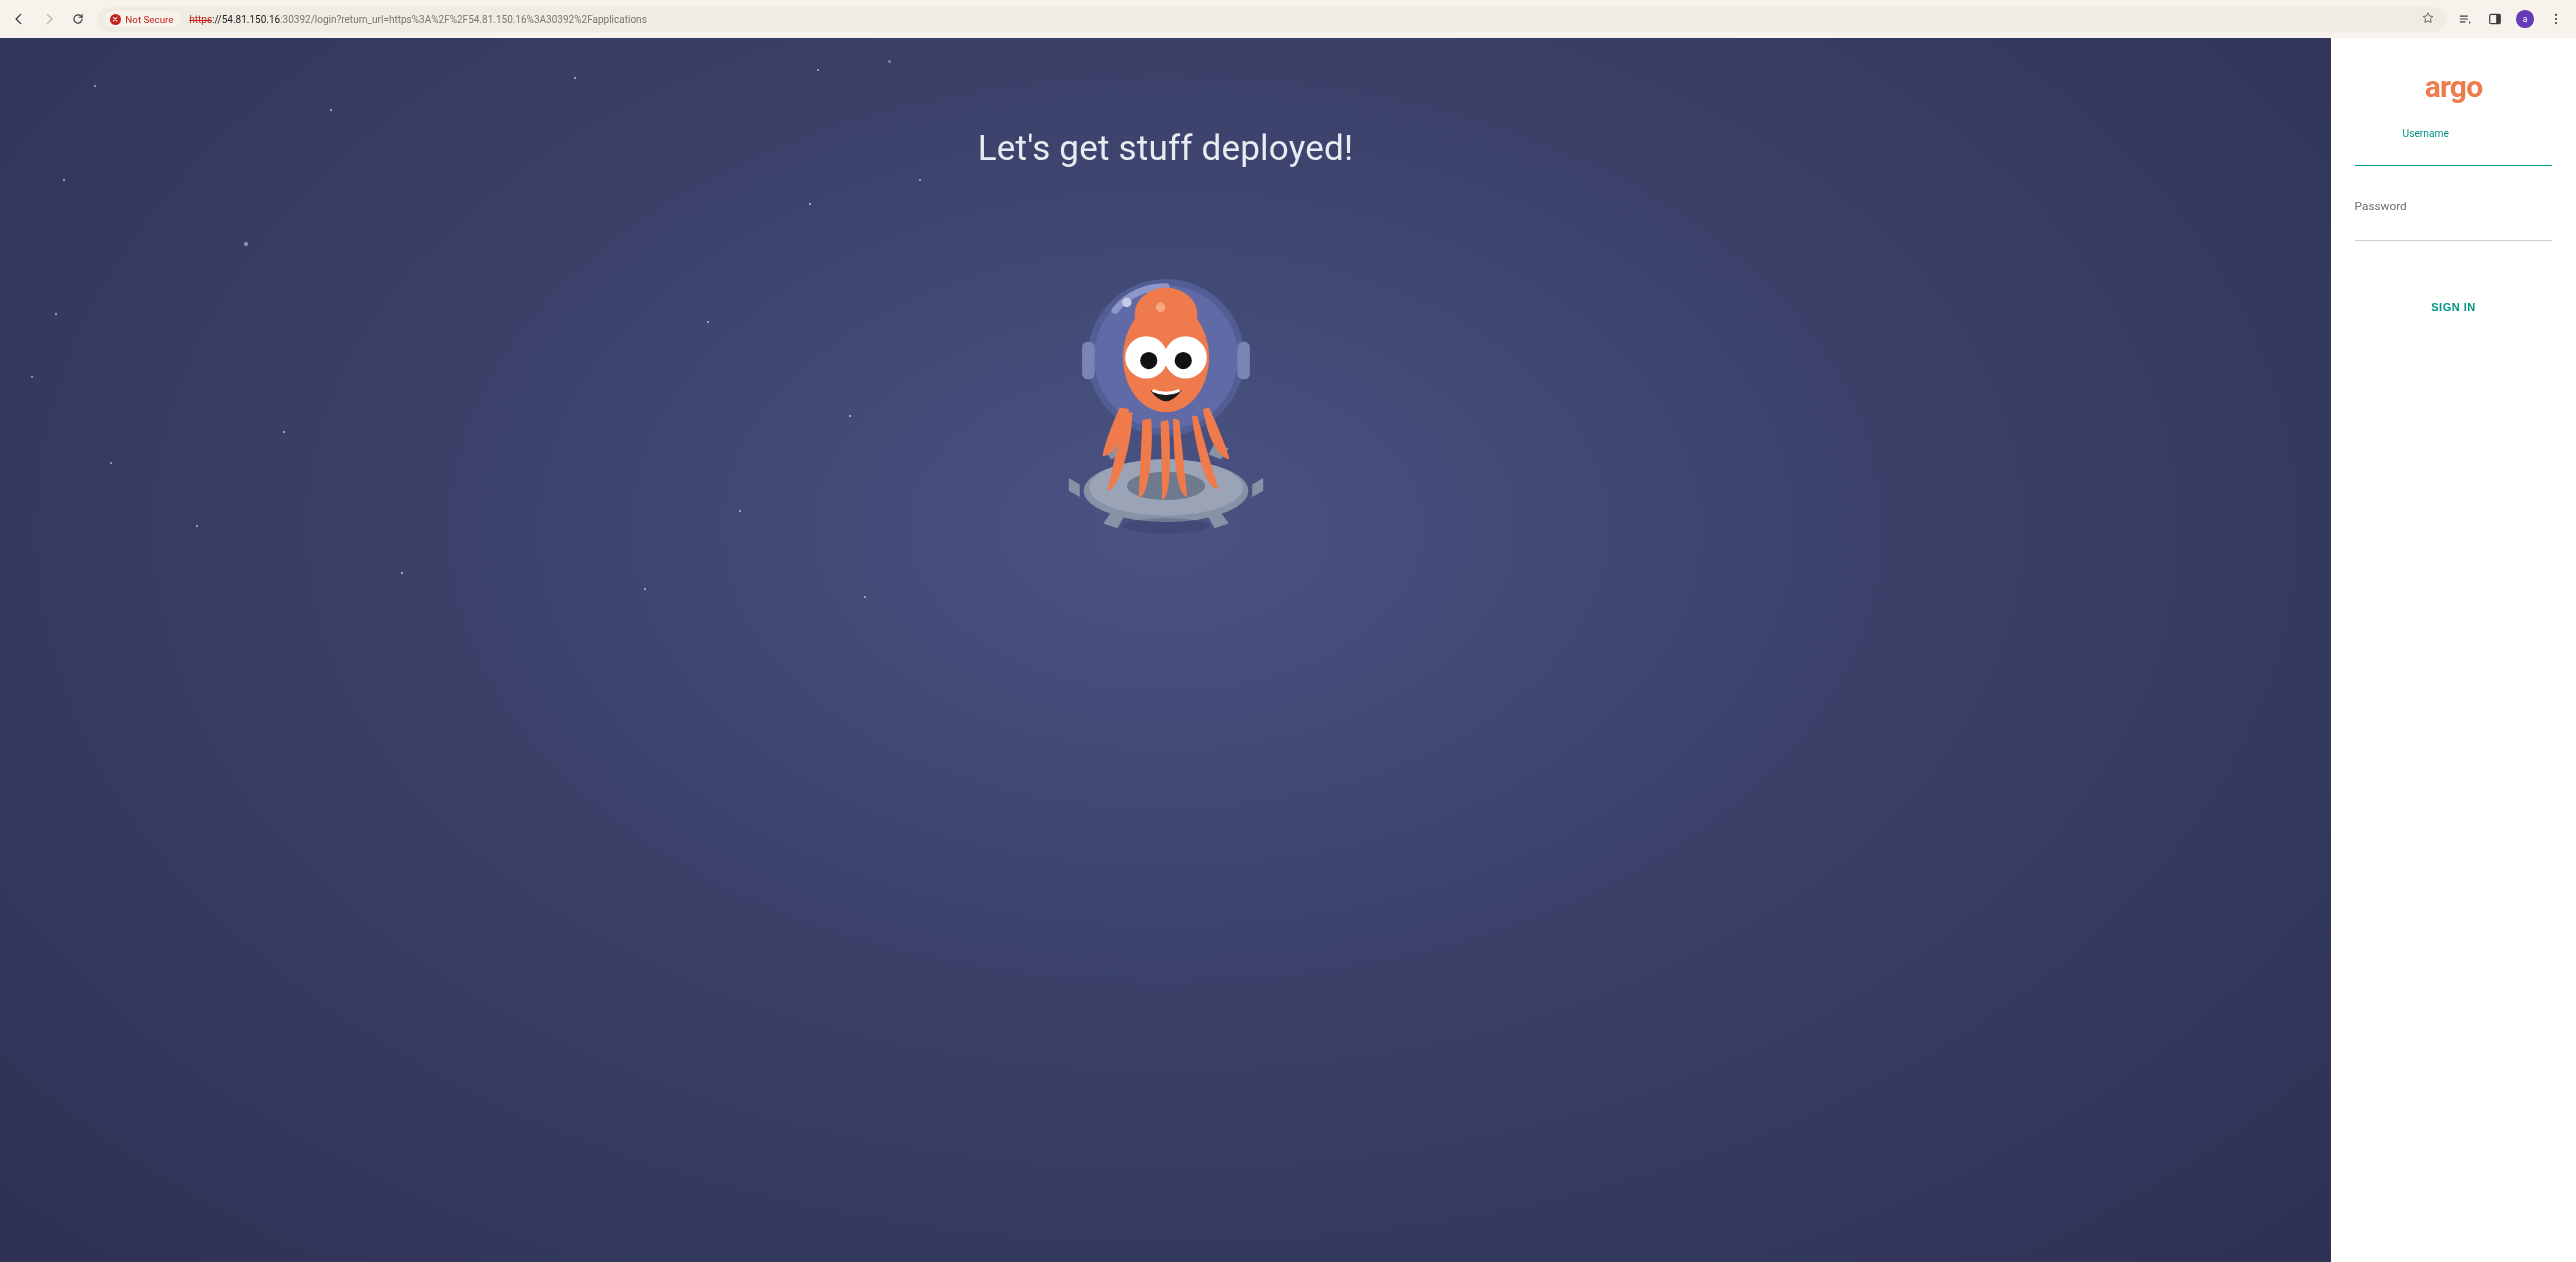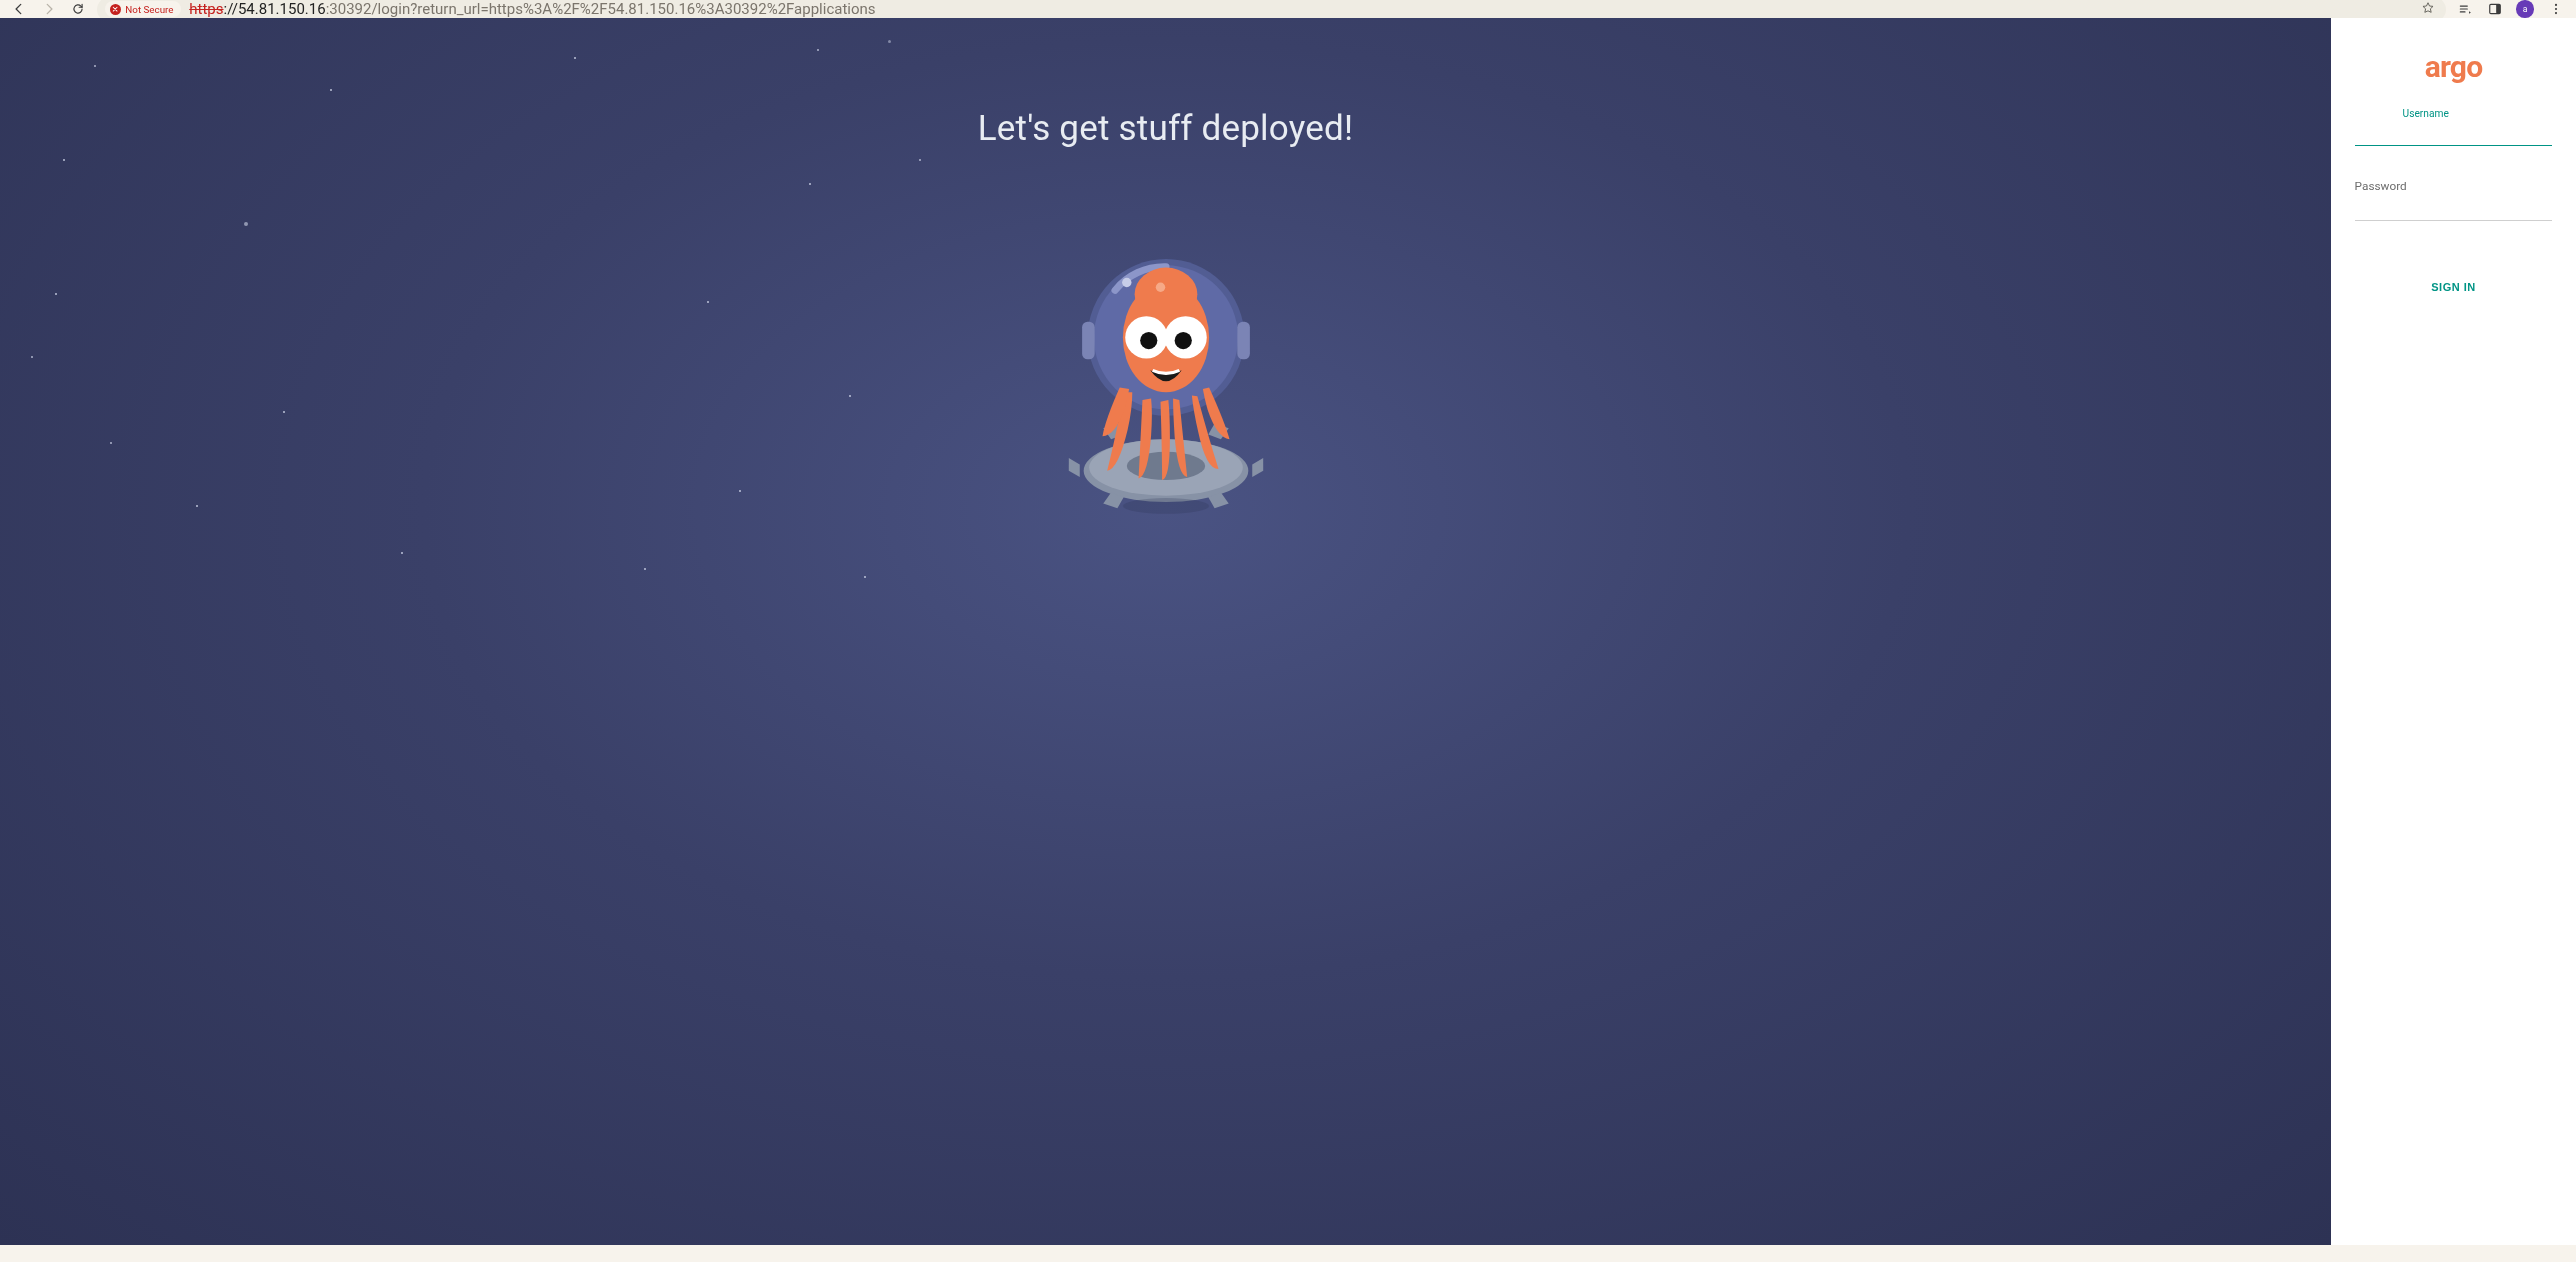--- a/index.html
+++ b/index.html
@@ -2,21 +2,21 @@
 <html style="font-size:12.6px"><head>
   <meta charset="utf-8">
   <style>
     * { margin: 0; padding: 0; box-sizing: border-box; }
     html, body { width: 100%; height: 100%; font-family: -apple-system, BlinkMacSystemFont, "Segoe UI", Roboto, Helvetica, Arial, sans-serif; background: #f7f3ec; overflow: hidden; }
 
     
     .chrome-bar {
       display: flex;
       align-items: center;
-      height: 18px;
+      height: 38px;
       padding: 0 7.9px;
       background: #f7f3ec;
       gap: 11px;
     }
     .nav-icons { display: flex; align-items: center; gap: 14px; padding-left: 3.1px; }
     .nav-btn svg { display: block; }
     .nav-btn { background: none; border: none; width: 15.7px; height: 15.7px; display:flex; align-items:center; justify-content:center; cursor:pointer; }
     .forward-disabled svg path { stroke: #b9b3a9; }
 
     .omnibox {
@@ -39,21 +39,21 @@
       padding: 2.4px 7.9px 2.4px 4.7px;
       font-size: 9.8px;
       color: #c5221f;
       white-space: nowrap;
     }
     .sec-chip .sec-icon {
       width: 11px; height: 11px; border-radius: 50%;
       background: #c5221f; display:flex; align-items:center; justify-content:center;
     }
     .url {
-      font-size: 15px;
+      font-size: 10px;
       color: #3c4043;
       white-space: nowrap;
       overflow: hidden;
       text-overflow: ellipsis;
       min-width: 0;
     }
     .url .https-strike { text-decoration: line-through; color: #c5221f; }
     .url .muted { color: #7b756c; }
     .url .dark { color: #222; }
 

